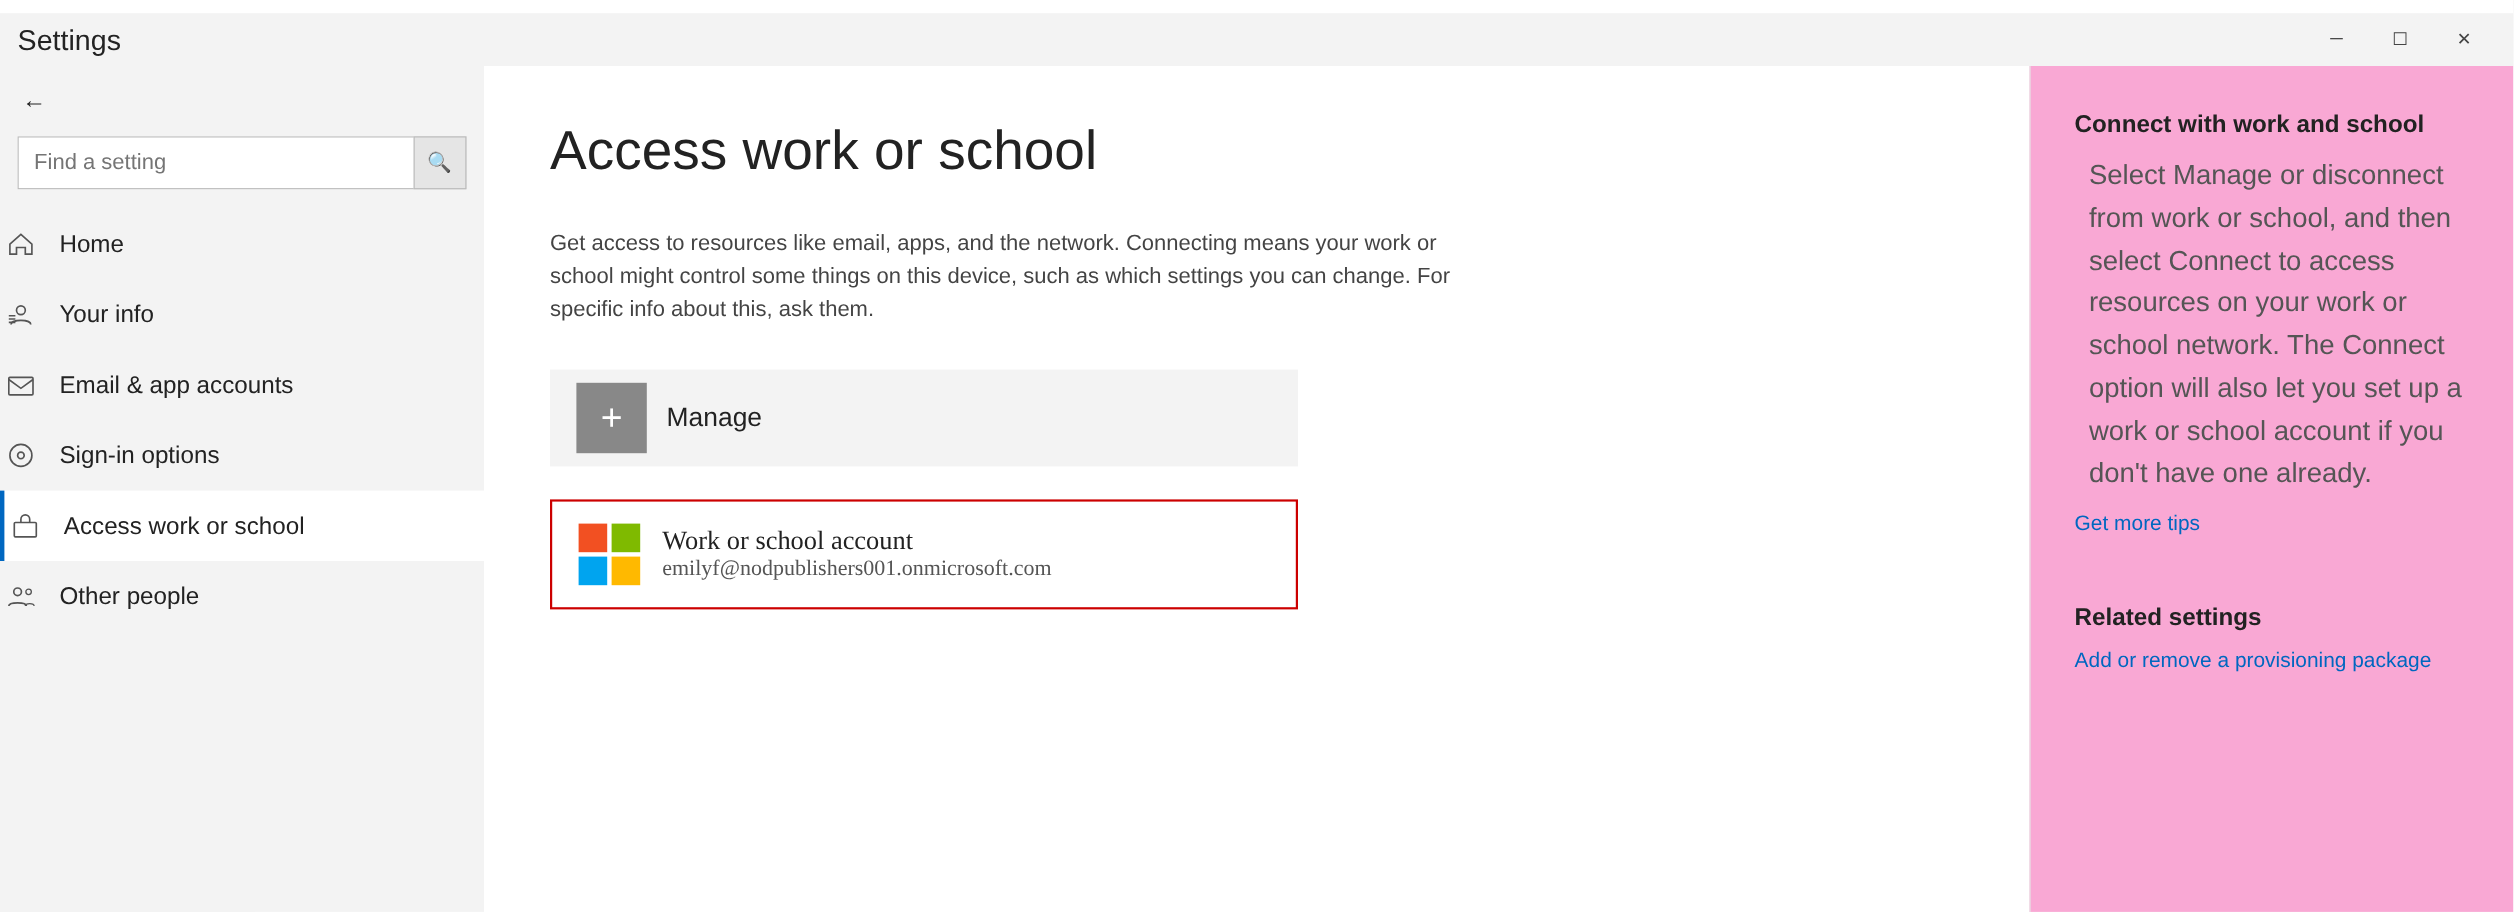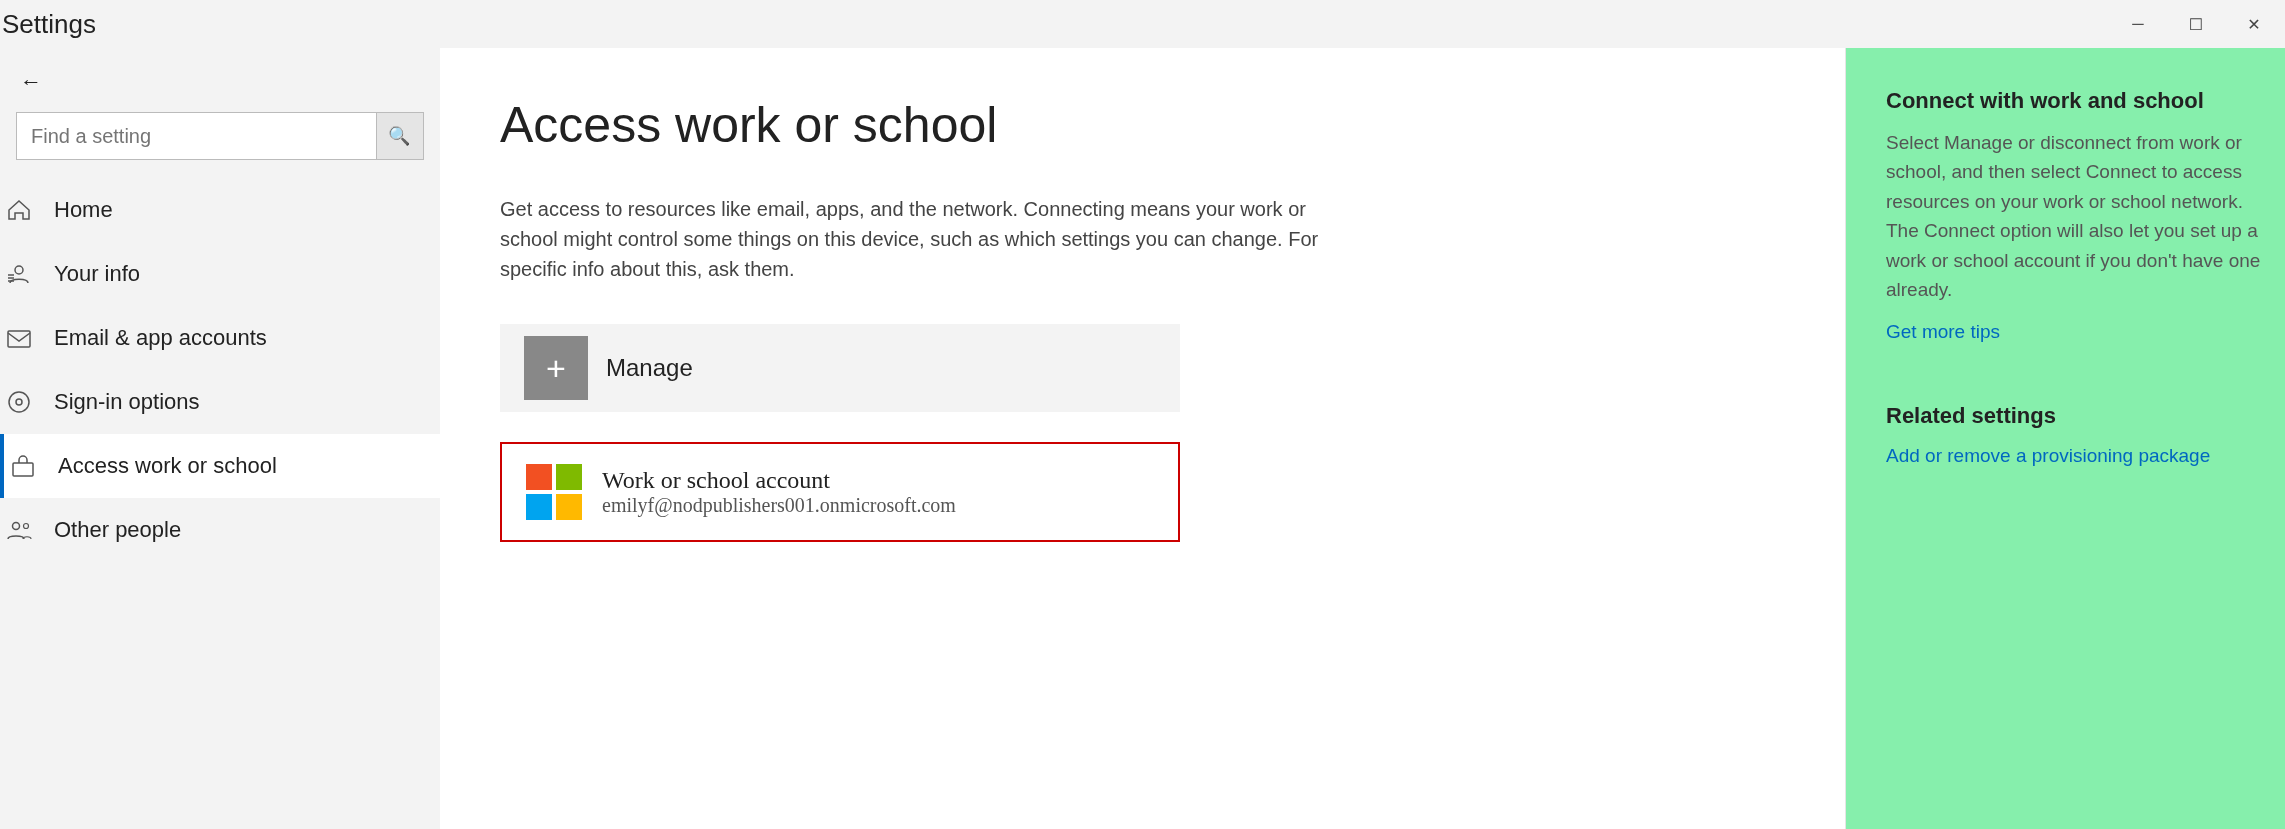--- a/index.html
+++ b/index.html
@@ -18,22 +18,23 @@
       background: #fff;
       display: flex;
       flex-direction: column;
     }
     .title-bar {
       height: 48px;
       background: #f3f3f3;
       display: flex;
       align-items: center;
       justify-content: space-between;
-      padding: 0 2px;
-      flex-shrink: 0;
+      padding: 0 16px;
+      flex-shrink: 0;
+      margin-top: 12px;
     }
     .title-bar-left {
       display: flex;
       align-items: center;
       gap: 12px;
     }
     .title-bar-controls {
       display: flex;
       gap: 0;
     }
@@ -225,37 +226,38 @@
       font-size: 24px;
       color: #222;
     }
     .account-email {
       font-size: 20px;
       color: #555;
     }
     
     .right-panel {
       width: 440px;
-      background: #86efac;
+      background: #f9a8d4;
       padding: 40px 20px 40px 40px;
       flex-shrink: 0;
       border-left: 1px solid #e5e5e5;
       overflow-y: auto;
     }
     .right-section-title {
       font-size: 22px;
       font-weight: 600;
       color: #222;
       margin-bottom: 14px;
     }
     .right-section-body {
-      font-size: 19px;
+      font-size: 25px;
       color: #555;
       line-height: 1.55;
       margin-bottom: 16px;
+      margin-left: 13px;
     }
     .right-link {
       font-size: 19px;
       color: #0067c0;
       cursor: pointer;
       text-decoration: none;
       display: block;
       margin-bottom: 60px;
     }
     .related-title {

